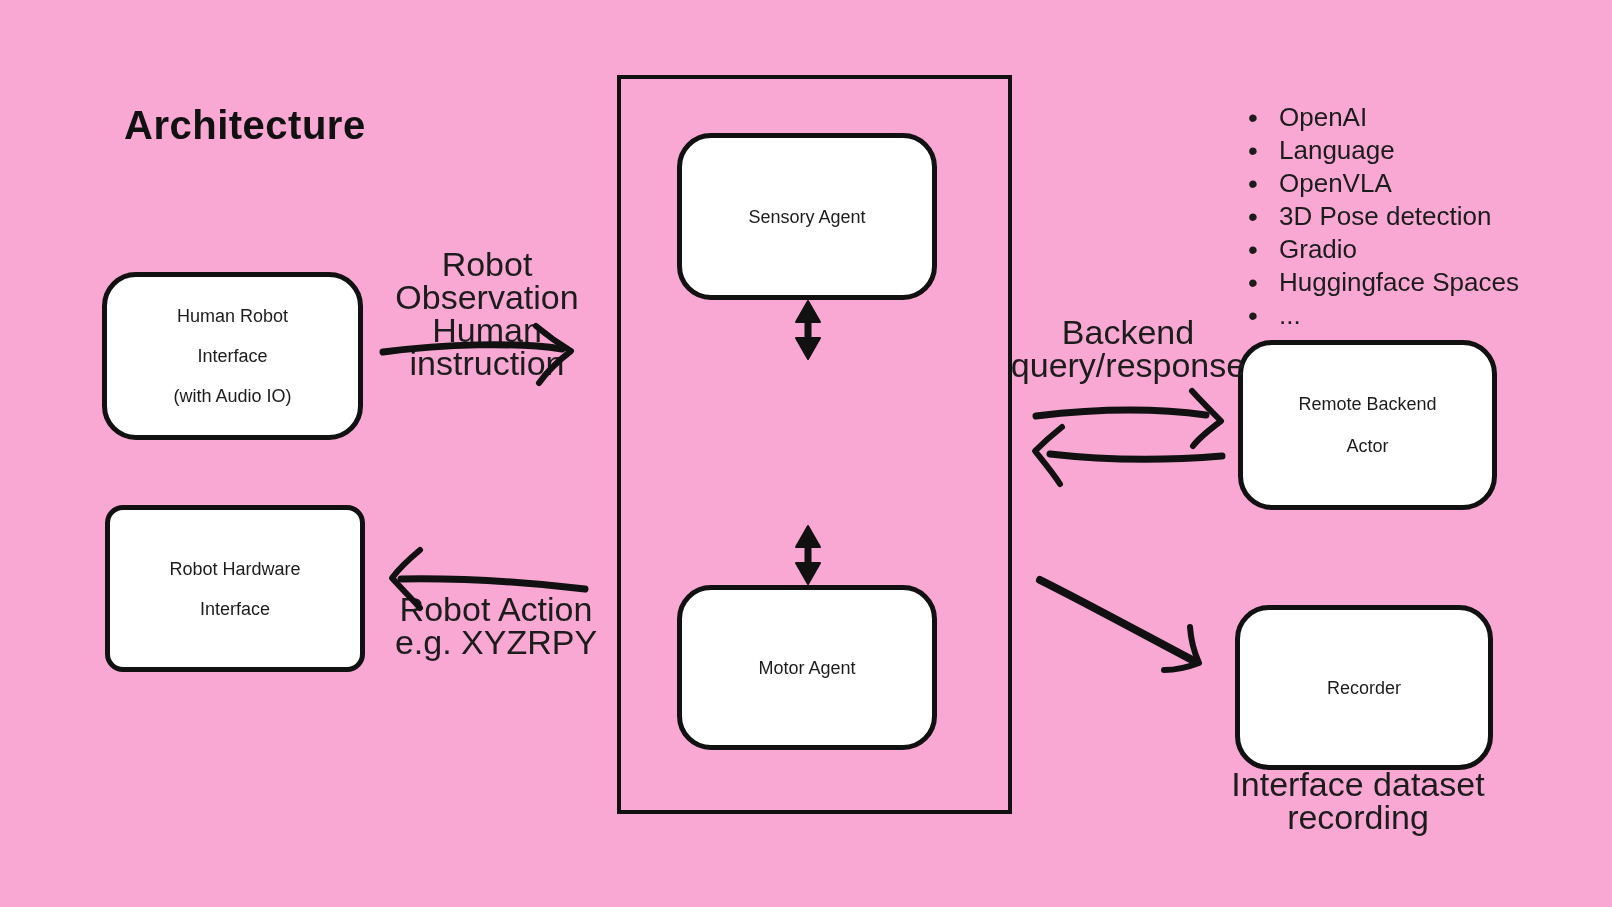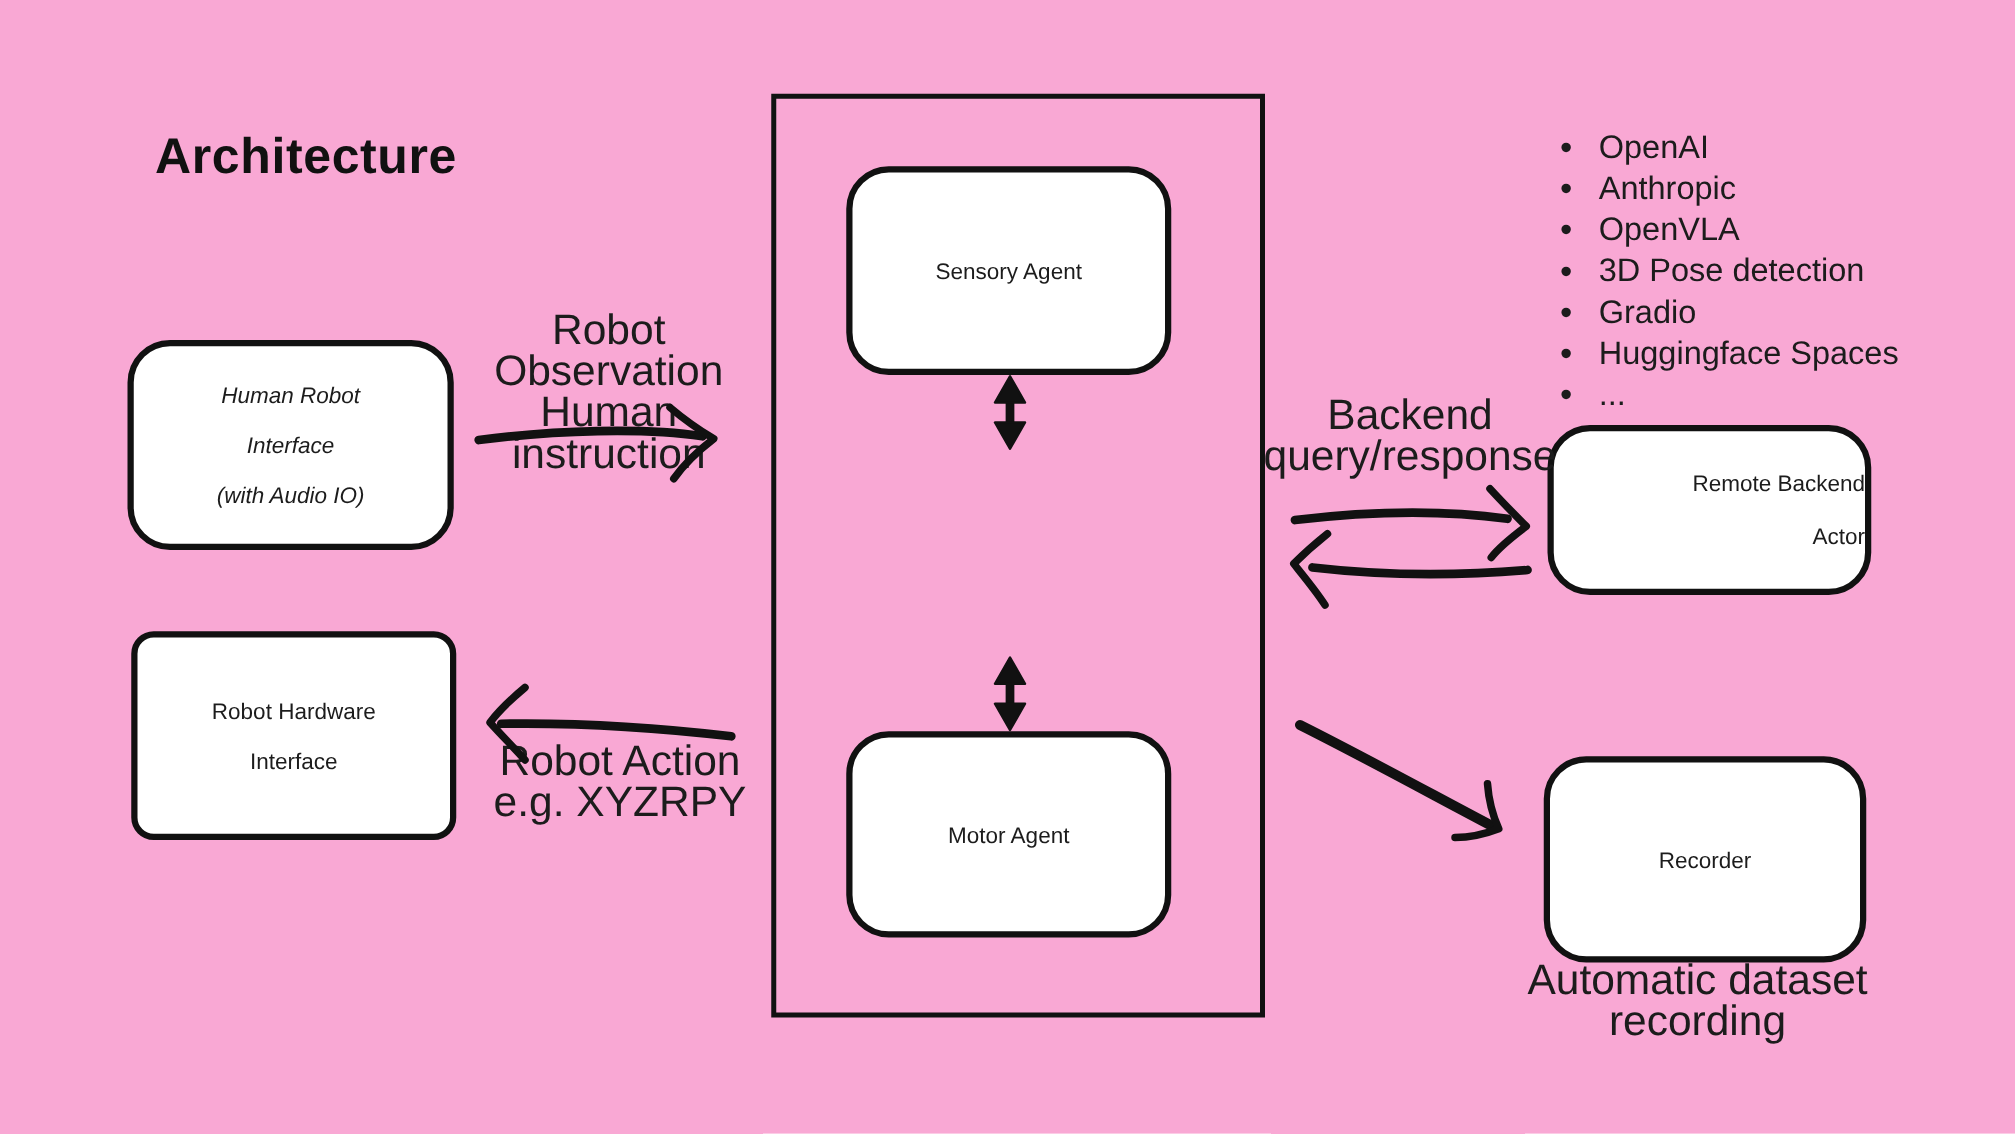--- a/index.html
+++ b/index.html
@@ -31,26 +31,26 @@
     background: #ffffff;
     display: flex;
     flex-direction: column;
     align-items: center;
     justify-content: center;
     text-align: center;
     font-size: 18px;
     line-height: 40px;
     color: #1c1c1c;
   }
-  .box-hri   { left: 102px; top: 272px; width: 261px; height: 168px; font-style: italic; }
+  .box-hri   { left: 102px; top: 272px; width: 261px; height: 168px; }
   .box-rhi   { left: 105px; top: 505px; width: 260px; height: 167px; border-radius: 18px; }
   .box-sensory  { left: 677px; top: 133px; width: 260px; height: 167px; }
   .box-language { left: 677px; top: 360px; width: 260px; height: 165px; }
   .box-motor    { left: 677px; top: 585px; width: 260px; height: 165px; }
-  .box-rba      { left: 1238px; top: 340px; width: 259px; height: 136px; line-height: 42px; align-items: flex-end; }
+  .box-rba      { left: 1238px; top: 340px; width: 259px; height: 170px; line-height: 42px; }
   .box-recorder { left: 1235px; top: 605px; width: 258px; height: 165px; }
   .container-rect {
     position: absolute;
     left: 617px; top: 75px; width: 395px; height: 739px;
     border: 4px solid #111111;
     background: transparent;
   }
   .flabel {
     position: absolute;
     text-align: center;
@@ -117,21 +117,21 @@
     <div>Remote Backend</div>
     <div>Actor</div>
   </div>
 
   <div class="rbox box-recorder">
     <div>Recorder</div>
   </div>
 
   <ul class="bullets">
     <li>OpenAI</li>
-    <li>Anthropic</li>
+    <li>Language</li>
     <li>OpenVLA</li>
     <li>3D Pose detection</li>
     <li>Gradio</li>
     <li>Huggingface Spaces</li>
     <li>...</li>
   </ul>
 
   <div class="flabel lbl-observation">
     <div>Robot Observation</div>
     <div>Human instruction</div>
@@ -140,21 +140,21 @@
   <div class="flabel lbl-action">
     <div>Robot Action</div>
     <div>e.g. XYZRPY</div>
   </div>
 
   <div class="flabel lbl-backend">
     <div>Backend</div>
     <div>query/response</div>
   </div>
 
-  <div class="flabel lbl-caption">Automatic dataset recording</div>
+  <div class="flabel lbl-caption">Interface dataset recording</div>
 
   <svg class="arrows" viewBox="0 0 1612 907">
     <g stroke="#111111" fill="none" stroke-linecap="round" stroke-linejoin="round">
 
       <g>
         <path d="M383,352 C445,344 515,342 562,349" stroke-width="7"></path>
         <path d="M536,326 C549,337 561,345 571,351 C558,361 546,373 539,383" stroke-width="6"></path>
       </g>
 
       <g>

